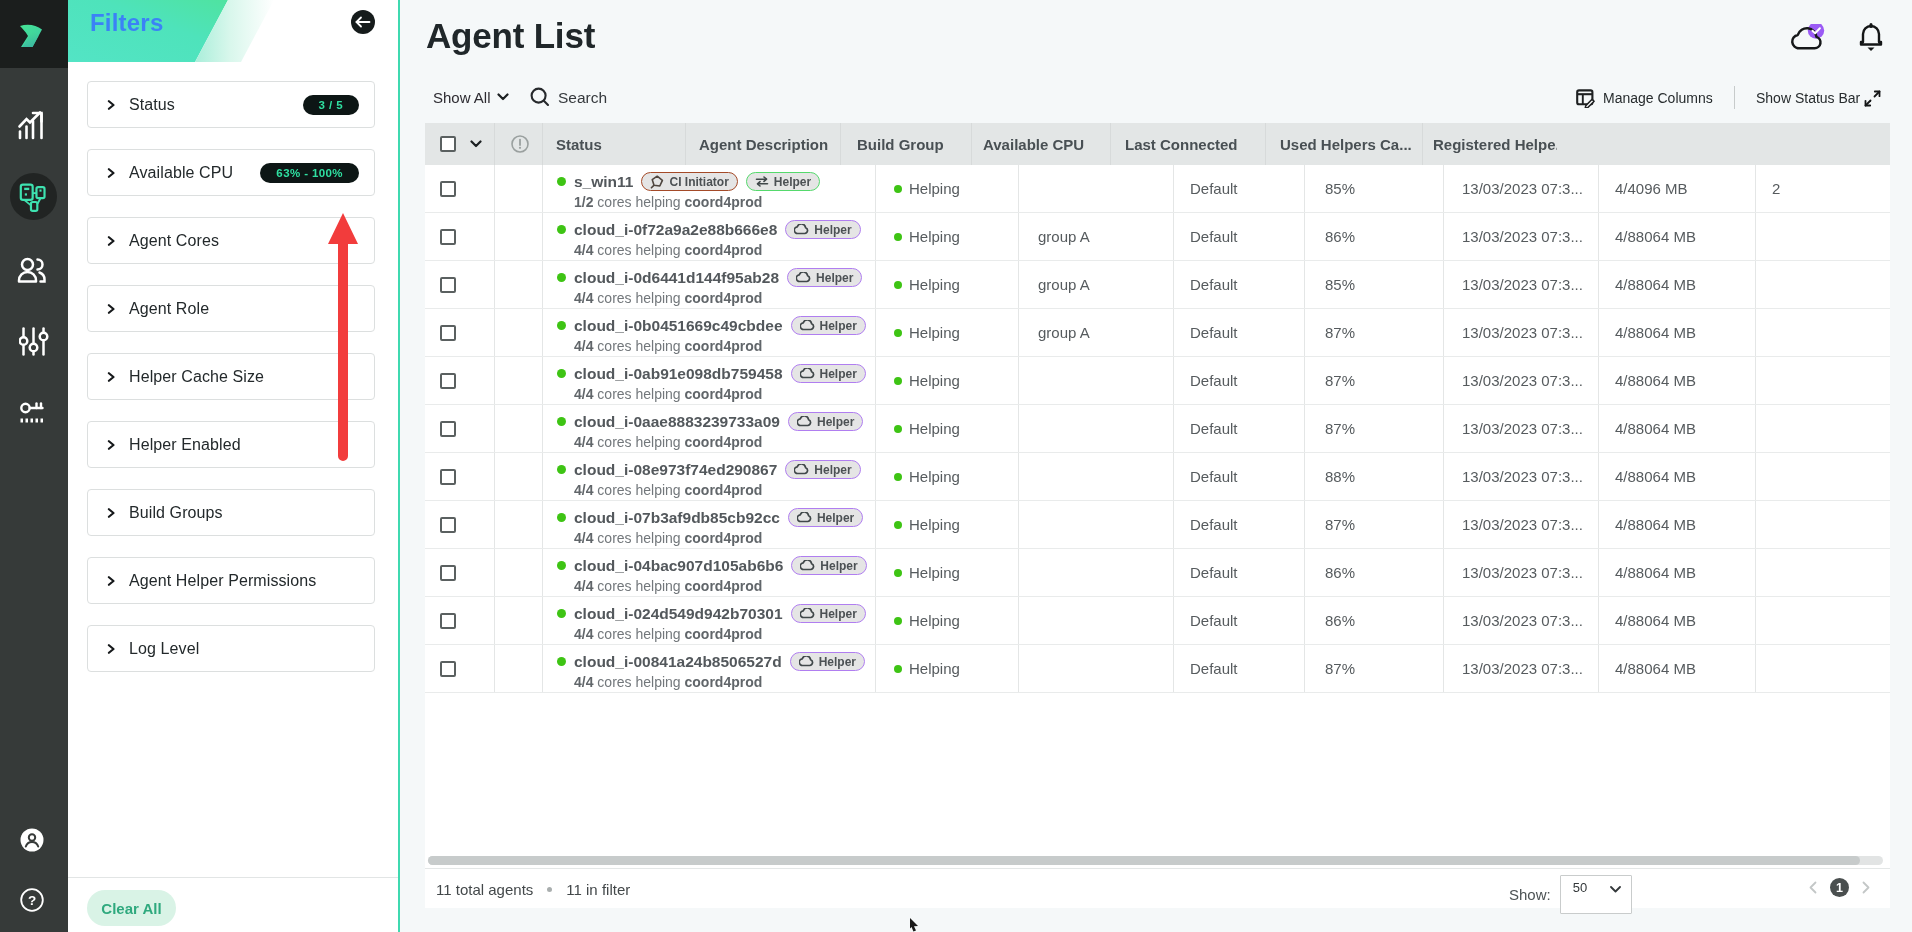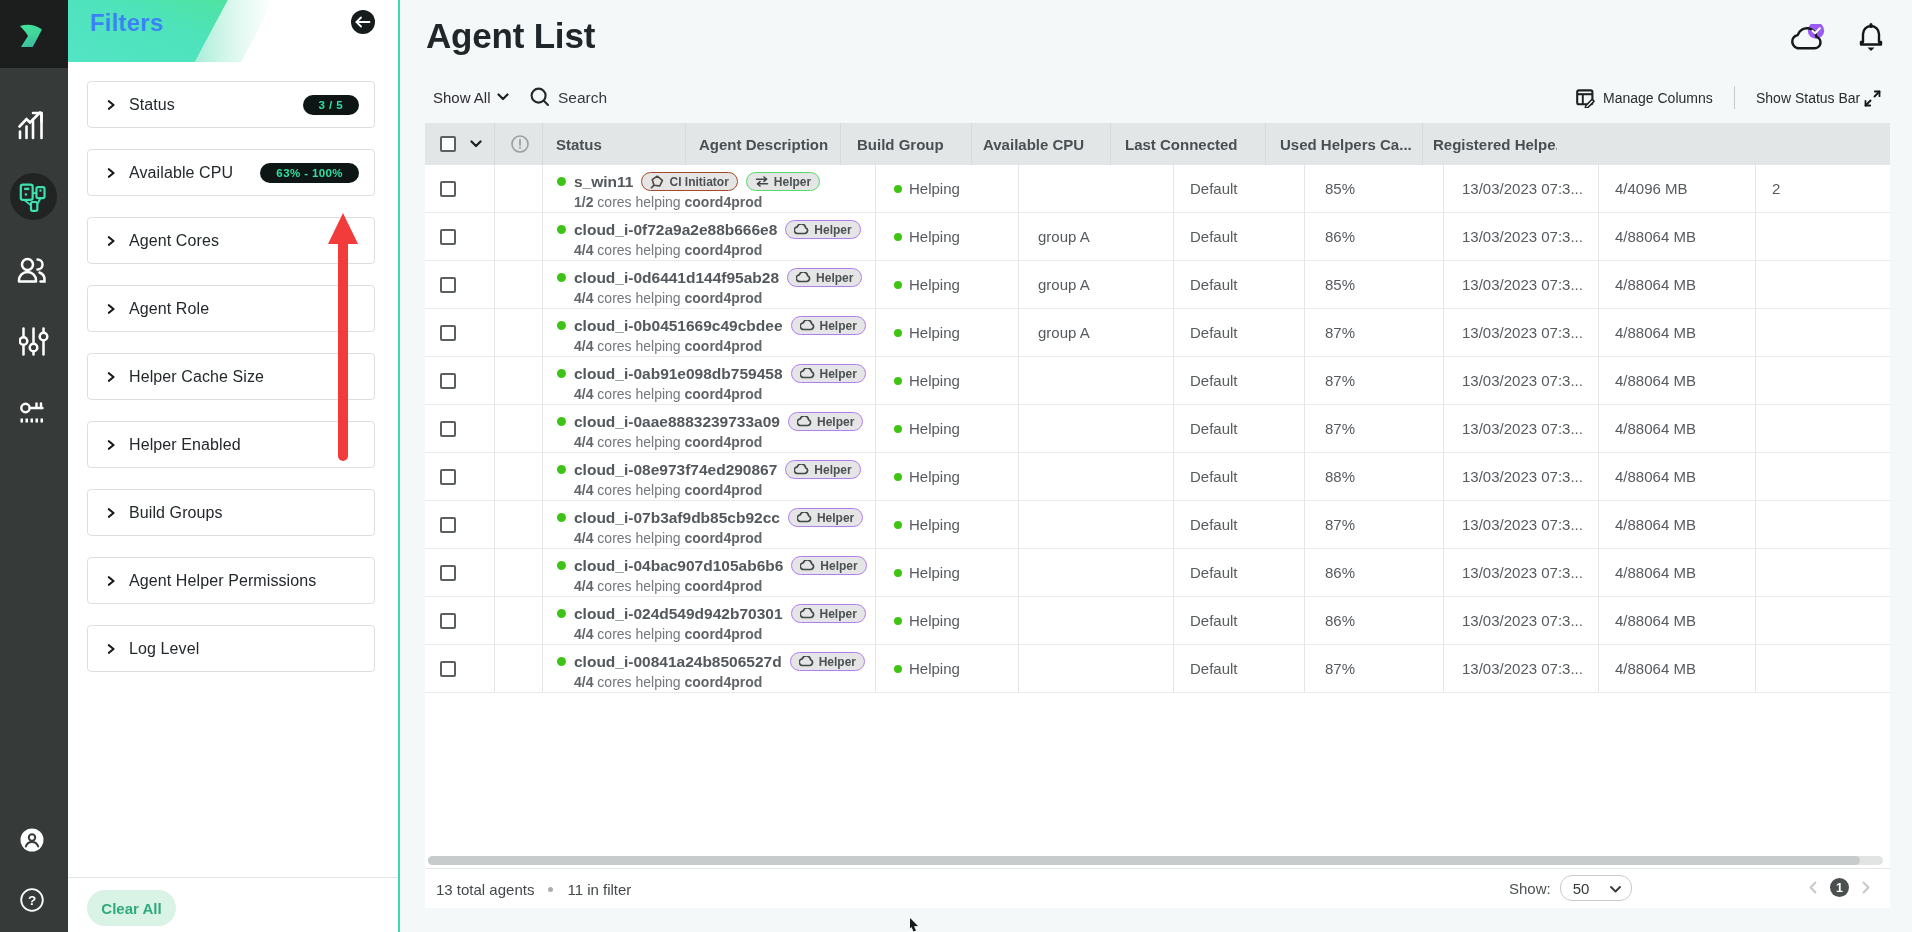--- a/index.html
+++ b/index.html
@@ -50,21 +50,21 @@
 .b-hg{border:1.5px solid #55d96c}
 .b-hp{border:1.5px solid #b07ef0}
 .stdot{width:8px;height:8px;border-radius:50%;background:#3ec414;margin:0 7px 0 5px;flex:none}
 
 #sbtrack{position:absolute;left:3px;top:733px;width:1455px;height:9px;border-radius:5px;background:#e2e4e4}
 #sbthumb{position:absolute;left:3px;top:733px;width:1432px;height:9px;border-radius:5px;background:#c7cbcb}
 #cfoot{position:absolute;left:0;top:745px;width:1465px;height:40px;border-top:1px solid #e4e7e7;background:#fff;font-size:15px;color:#43484a}
 #footleft{position:absolute;left:11px;top:12px;display:flex;align-items:center}
 #footdot{width:5px;height:5px;border-radius:50%;background:#a9aeae;margin:0 14px}
 #showwrap{position:absolute;left:1084px;top:6px;display:flex;align-items:center}
-#selbox{width:72px;height:26px;border:1px solid #c9cccc;border-radius:12px;background:#fff;margin-left:9px;position:relative;font-size:15px;color:#33383a}
+#selbox{width:72px;height:39px;border:1px solid #c9cccc;border-radius:1px;background:#fff;margin-left:9px;position:relative;font-size:13px;color:#33383a}
 #pag{position:absolute;left:1384px;top:9px;display:flex;align-items:center}
 #pgc{width:19px;height:19px;border-radius:50%;background:#4a4f4f;color:#fff;font-size:12.5px;font-weight:700;display:flex;align-items:center;justify-content:center}
 </style>
 </head>
 <body>
 <div id="sidebar">
   <div id="logo">
     <svg width="68" height="68" viewBox="0 0 68 68">
       <defs>
         <linearGradient id="lg1" x1="0" y1="0" x2="0.8" y2="1">
@@ -570,21 +570,21 @@
       <div class="cell c6" style="padding-left:20px">87%</div>
       <div class="cell c7" style="padding-left:18px">13/03/2023 07:3...</div>
       <div class="cell c8" style="padding-left:16px">4/88064 MB</div>
       <div class="cell c9" style="padding-left:16px"></div>
     </div>
     </div>
     <div id="sbtrack"></div>
       <div id="sbthumb"></div>
     <div id="cfoot">
       <div id="footleft">
-          <span>13 total agents</span>
+          <span>11 total agents</span>
           <span id="footdot"></span>
           <span>11 in filter</span>
         </div>
       <div id="showwrap">
           <span style="color:#4c5254">Show:</span>
         <div id="selbox">
             <span style="position:absolute;left:12px;top:4px">50</span>
           <svg width="11" height="7" viewBox="0 0 11 7" style="position:absolute;right:10px;top:10px">
               <path d="M1 1 L5.5 5.5 L10 1" fill="none" stroke="#33383a" stroke-width="1.8" stroke-linecap="round" stroke-linejoin="round"></path>
             </svg>

